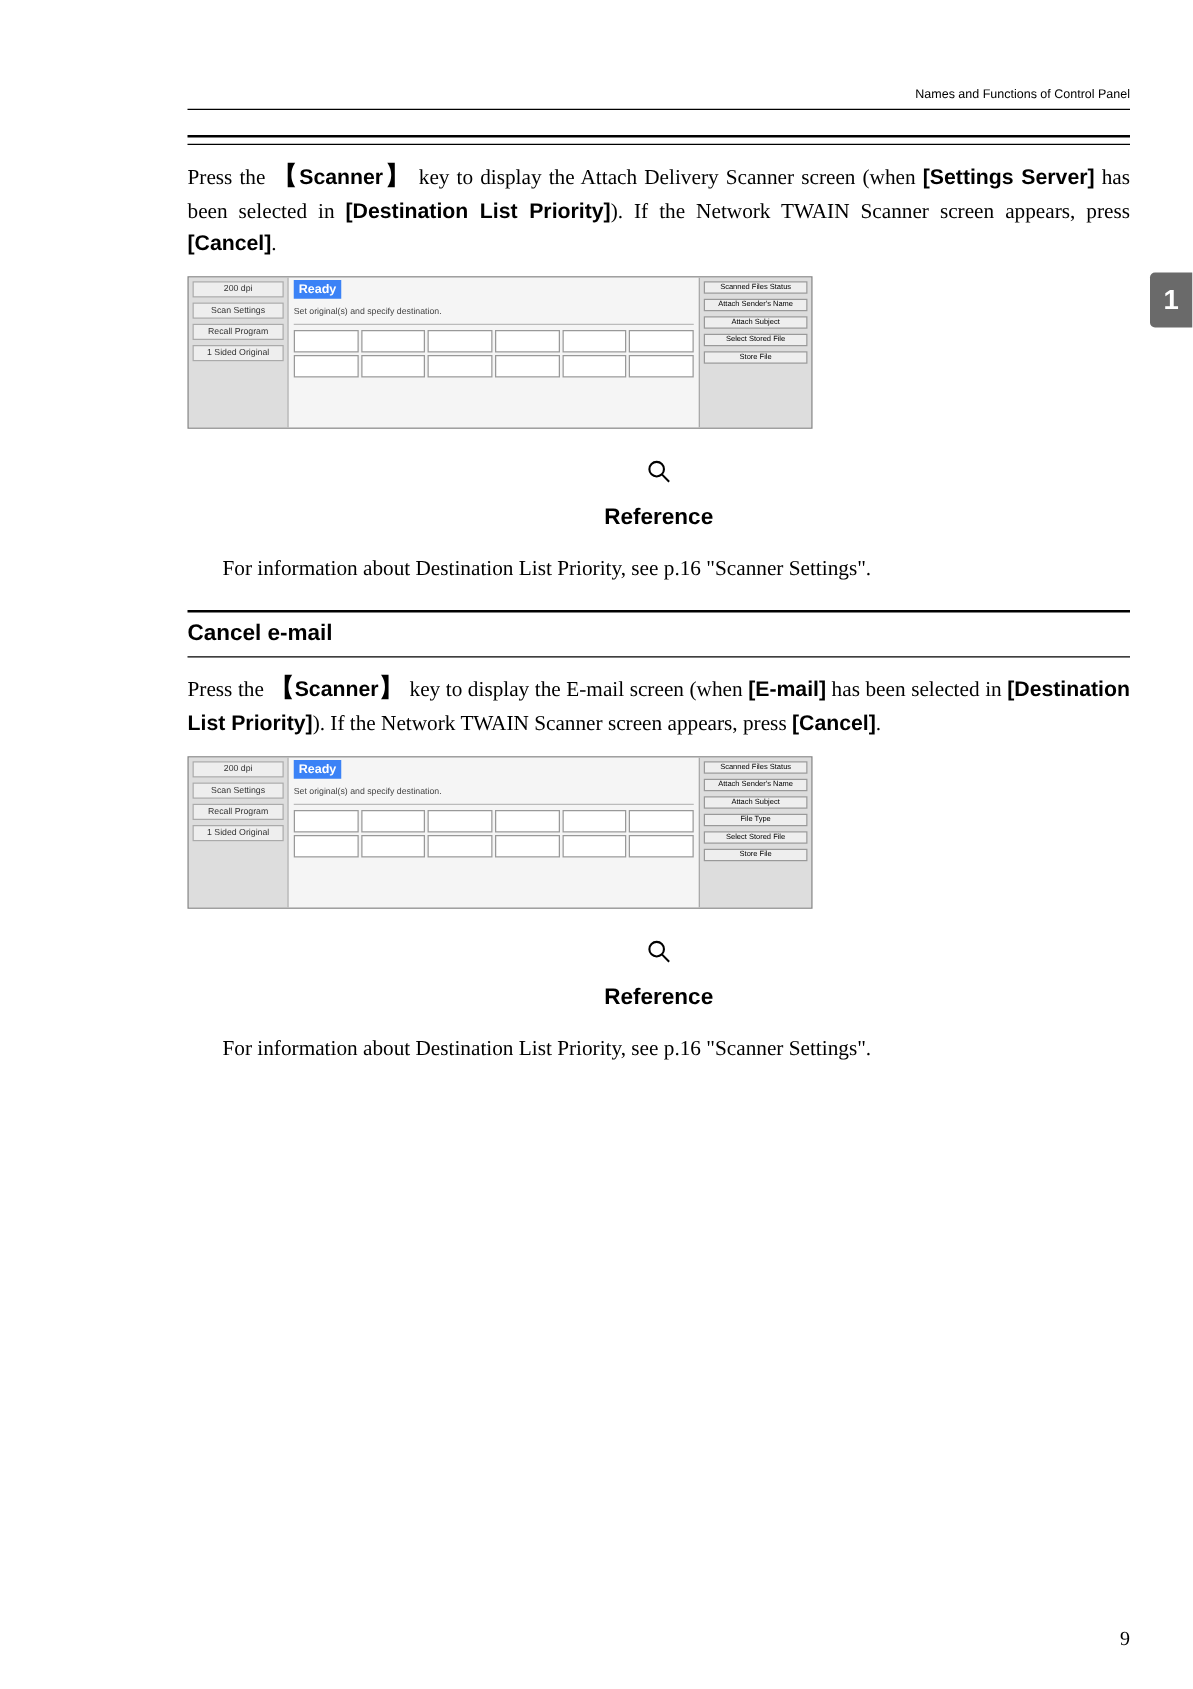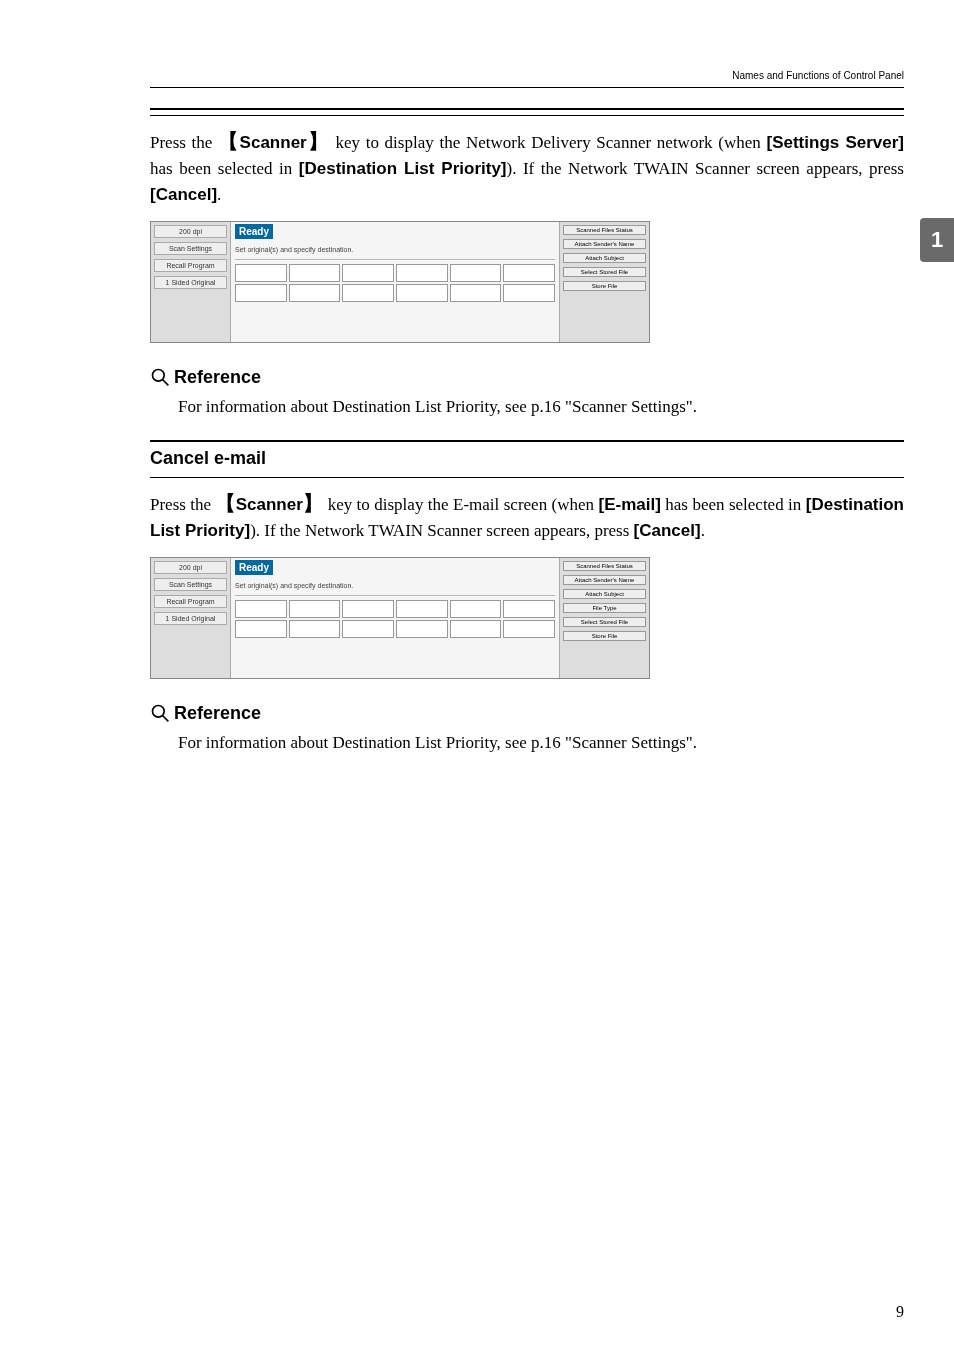--- a/index.html
+++ b/index.html
@@ -69,21 +69,21 @@
     width: 500px;
   }
   .ss-inner {
     border: 1px solid #888;
     background: #e4e4e4;
     height: 120px;
     position: relative;
     overflow: hidden;
   }
   .ss-hdr {
-    background: #0369a1;
+    background: #3b82f6;
     color: #fff;
     font-family: Arial, Helvetica, sans-serif;
     font-weight: bold;
     font-size: 10px;
     padding: 2px 4px;
     display: inline-block;
   }
   .ss-body {
     display: grid;
     grid-template-columns: 80px 1fr 90px;
@@ -113,37 +113,38 @@
     background: #ddd;
     border-left: 1px solid #aaa;
     font-size: 6px;
     padding: 3px;
     font-family: Arial, sans-serif;
   }
   .ss-right div { border:1px solid #999; background:#eee; margin-bottom:4px; padding:1px; text-align:center; }
 
   .ref-head {
     display: flex;
-    align-items: flex-start;
-    gap: 4px;
+    align-items: center;
+    gap: 16px;
     margin-top: 24px;
+    flex-direction: column;
   }
   .ref-icon {
     width: 20px; height: 20px;
     display:flex;align-items:center;justify-content:center;
   }
   .ref-title {
     font-family: Arial, Helvetica, sans-serif;
     font-weight: bold;
     font-size: 18px;
   }
   .ref-body {
     font-size: 17px;
     line-height: 1.5;
-    margin: 6px 0 0 28px;
+    margin: 18px 0 0 28px;
     font-family: Liberation Serif, serif;
   }
 
   .page-number {
     position: absolute;
     right: 50px;
     bottom: 30px;
     font-family: Georgia, serif;
     font-size: 16px;
   }
@@ -173,21 +174,21 @@
 <div class="page">
 
   <div class="running-head">Names and Functions of Control Panel</div>
   <hr class="running-rule">
 
   <div class="section">
     <hr class="section-rule-top">
     <hr class="section-rule-mid">
 
     <p class="para">
-      <span>Press the </span><span class="keybr-l">【</span><span class="label">Scanner</span><span class="keybr-r">】</span><span> key to display the Network Delivery Scanner network (when </span>
+      <span>Press the </span><span class="keybr-l">【</span><span class="label">Scanner</span><span class="keybr-r">】</span><span> key to display the Attach Delivery Scanner screen (when </span>
       <span class="label">[Settings Server]</span><span> has been selected in </span>
       <span class="label">[Destination List Priority]</span><span>). If the Network TWAIN Scanner screen appears, press </span>
       <span class="label">[Cancel]</span><span>.</span>
     </p>
 
     <div class="screenshot-placeholder">
       <div class="ss-inner">
         <div class="ss-body">
           <div class="ss-side">
             <div>200 dpi</div>

